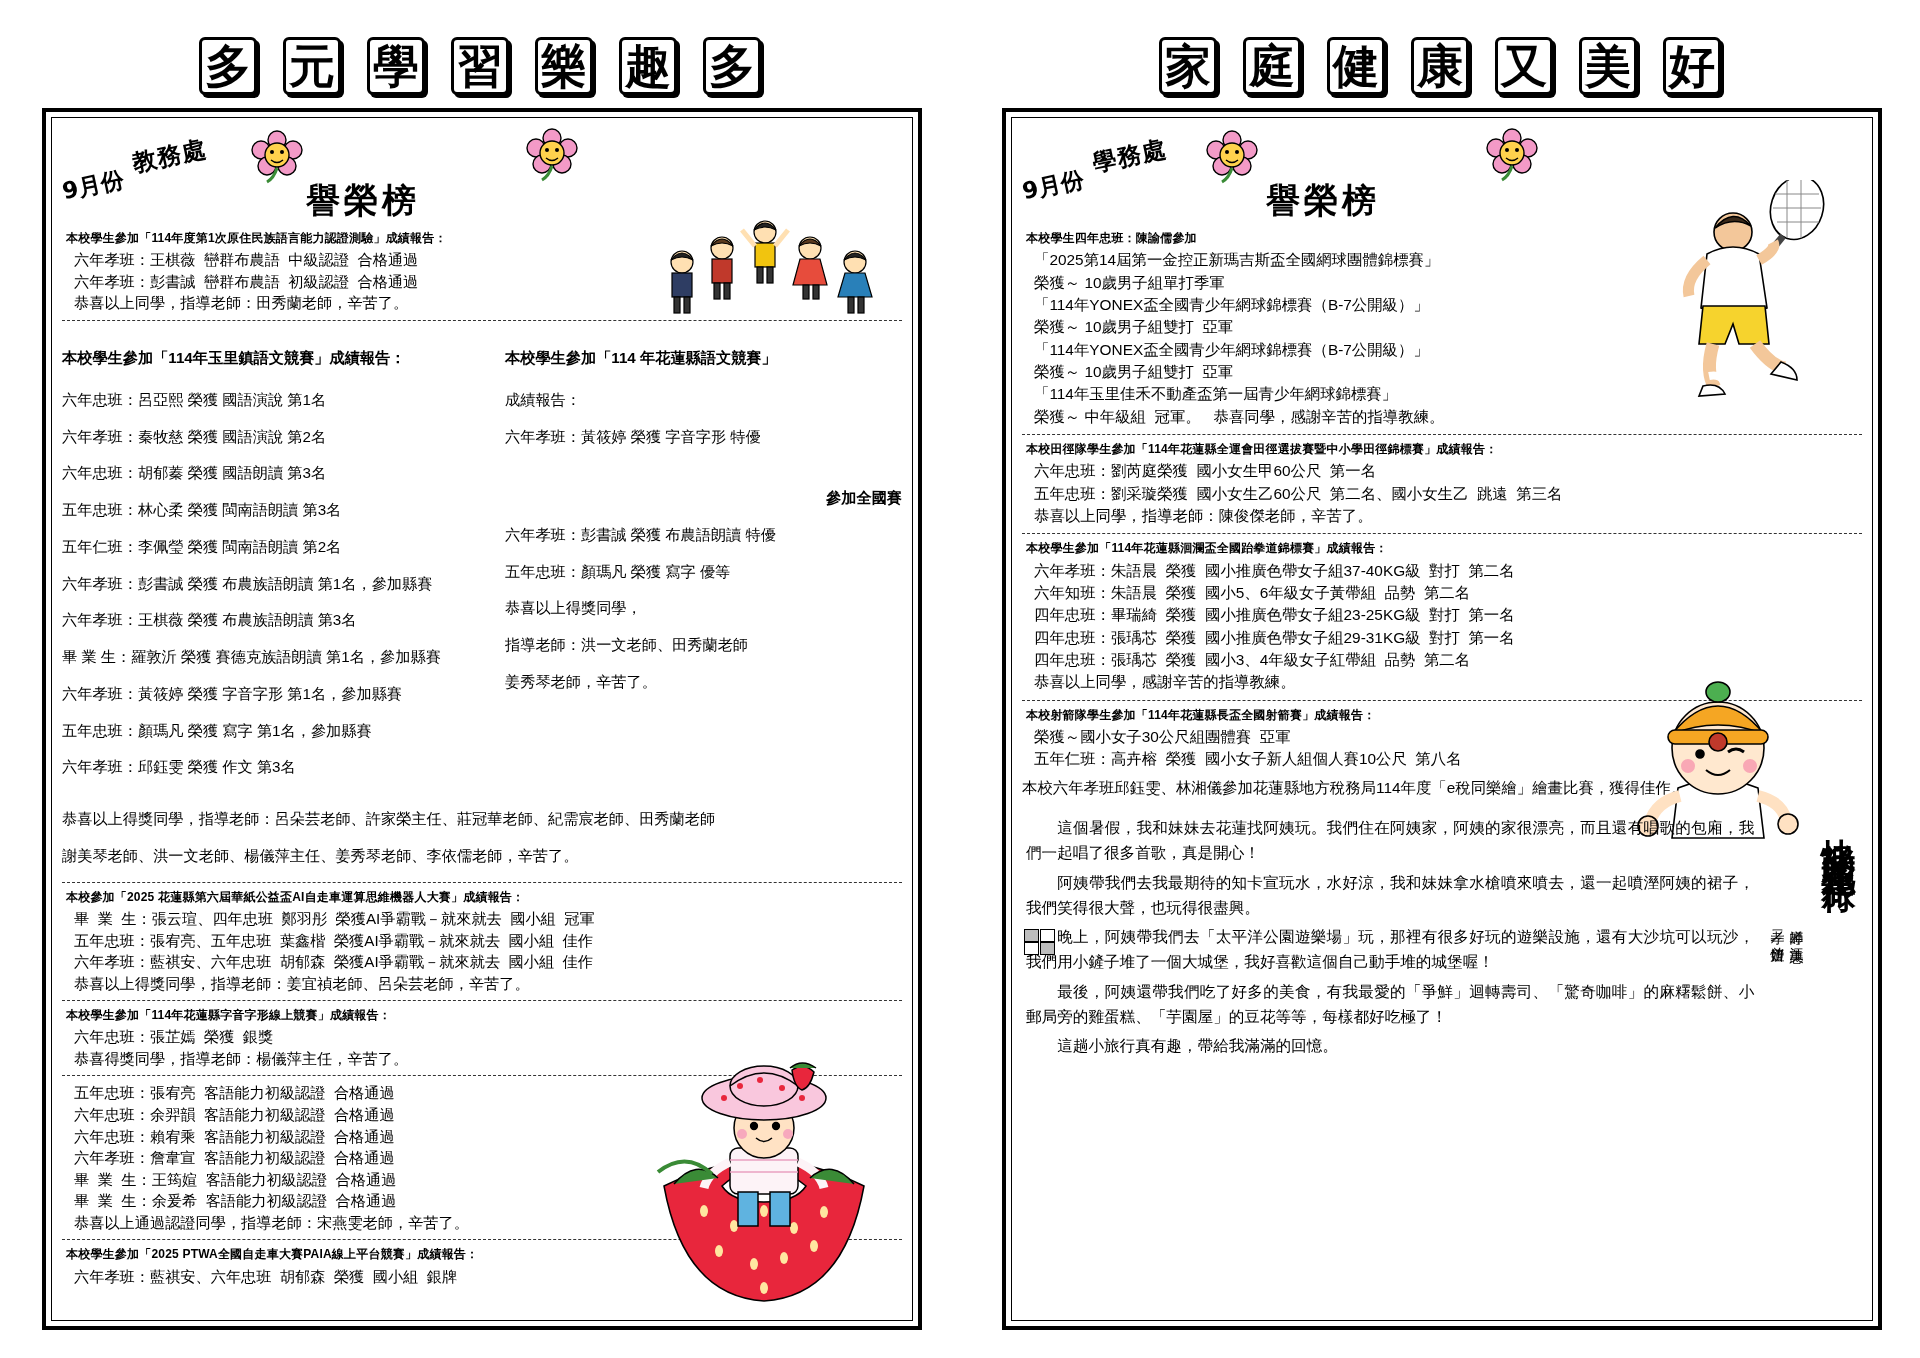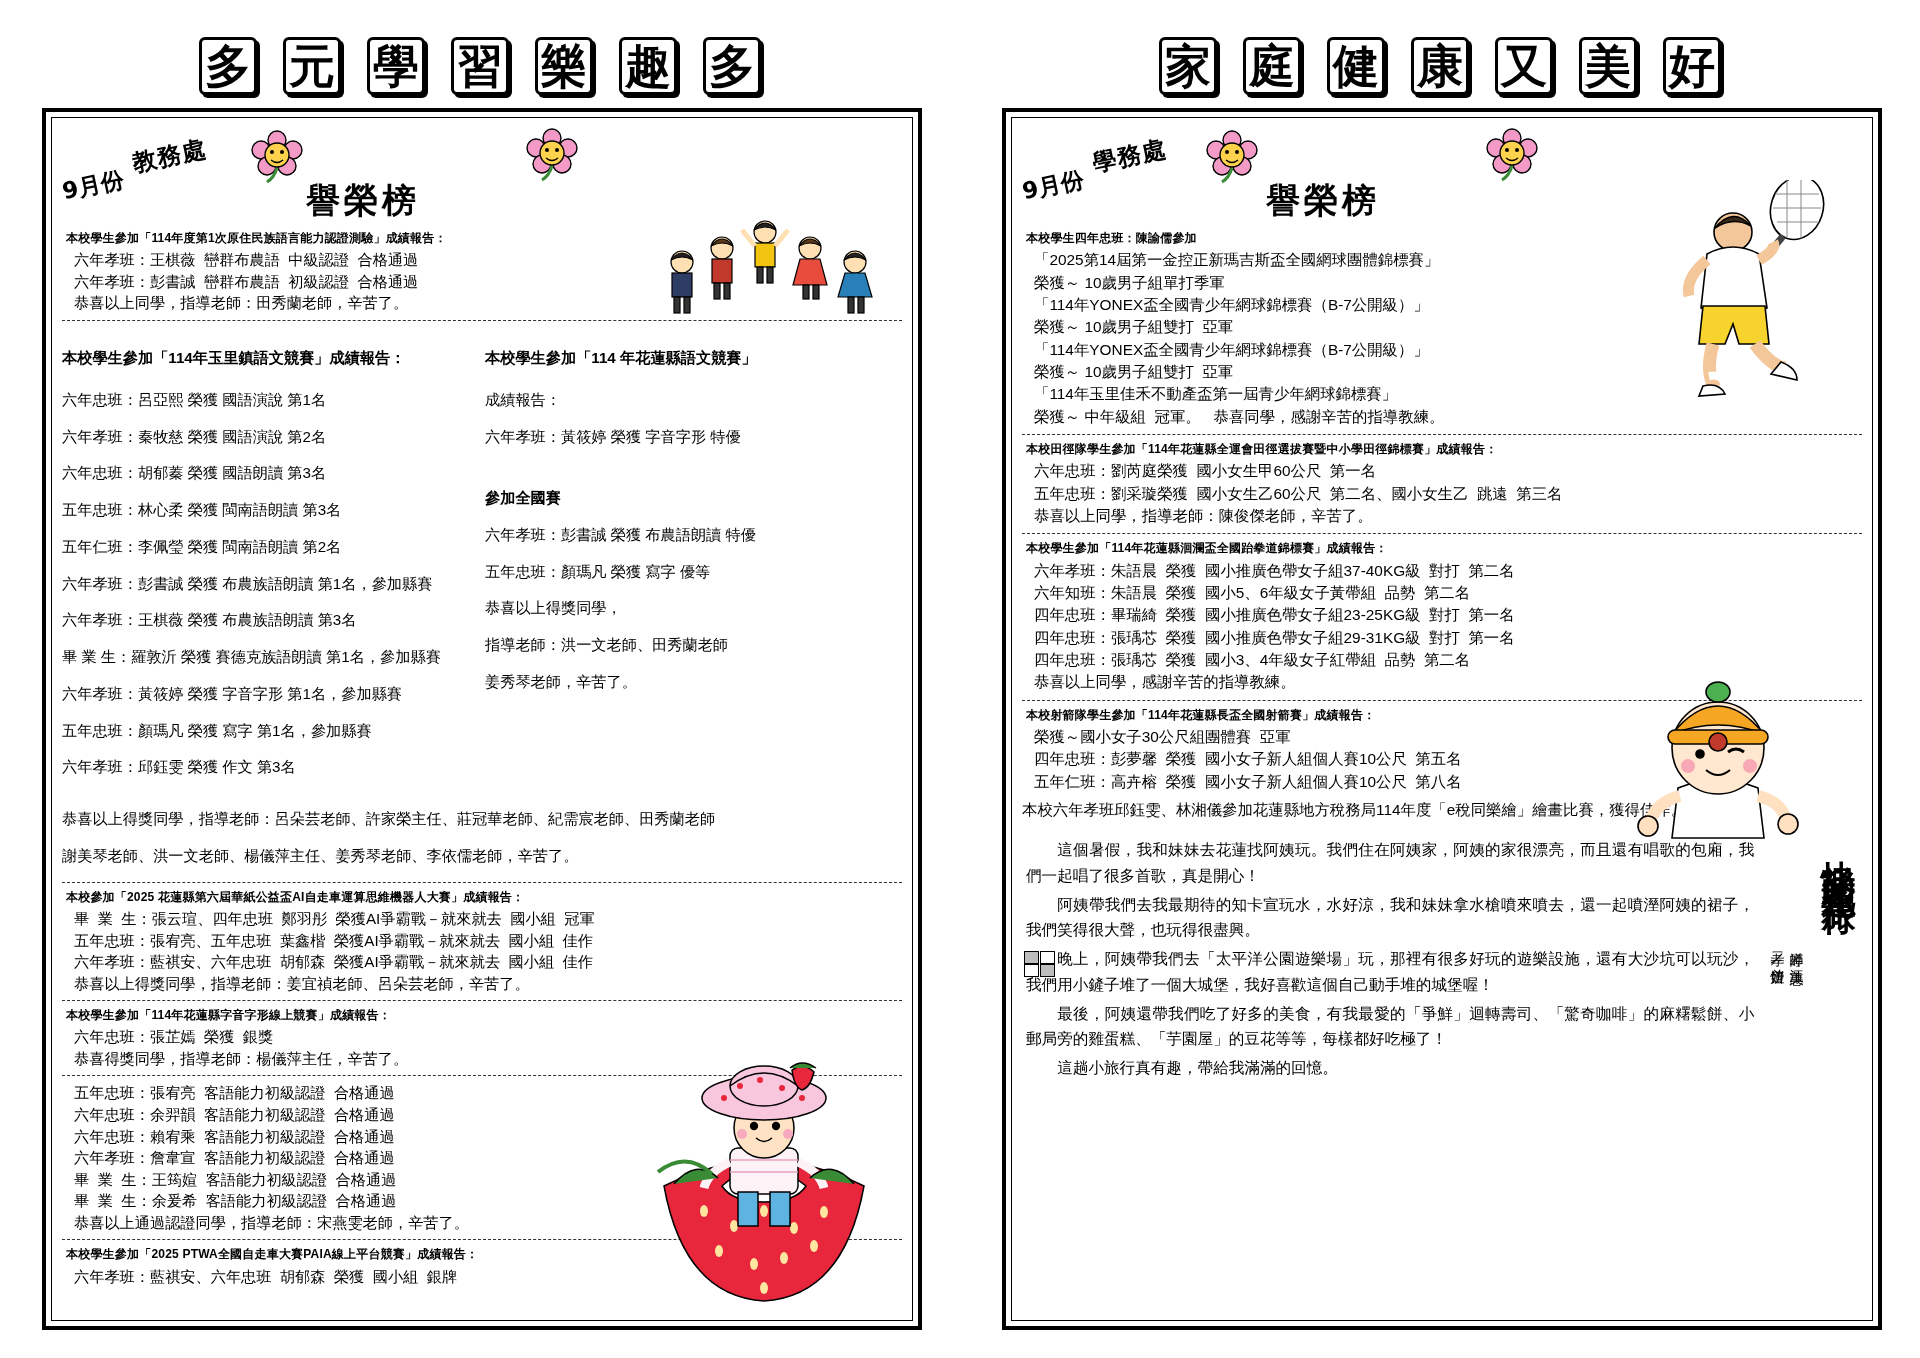--- a/index.html
+++ b/index.html
@@ -90,24 +90,24 @@
   .sec h4{
     margin:0 0 2px 4px;font-size:12px;font-weight:bold;
     letter-spacing:0.2px;
   }
   .sec p{margin:0;padding-left:12px;white-space:pre-wrap;}
   .dash{
     border-top:1px dashed #333;
     margin:6px 0 6px 0;
     height:0;
   }
-  .two{display:flex;gap:8px;}
+  .two{display:flex;gap:28px;}
   .two .lft{flex:0 0 415px;}
   .two .rgt{flex:1;}
-  .center{text-align:left;font-weight:bold;margin-top:40px;}
+  .center{text-align:right;font-weight:bold;margin-top:40px;}
   
   .rcol .body{font-size:15.4px;line-height:1.45;}
   
   .kids{position:absolute;right:8px;top:82px;width:250px;height:116px;}
   
   .berry{position:absolute;right:14px;bottom:10px;width:260px;height:270px;}
   
   .tennis{position:absolute;right:6px;top:58px;width:215px;height:230px;}
   
   .mascot{position:absolute;right:10px;top:548px;width:230px;height:185px;}
@@ -504,21 +504,20 @@
             <p>四年忠班：畢瑞綺  榮獲  國小推廣色帶女子組23-25KG級  對打  第一名</p>
             <p>四年忠班：張瑀芯  榮獲  國小推廣色帶女子組29-31KG級  對打  第一名</p>
             <p>四年忠班：張瑀芯  榮獲  國小3、4年級女子紅帶組  品勢  第二名</p>
             <p>恭喜以上同學，感謝辛苦的指導教練。</p>
           </div>
           <div class="dash"></div>
 
           <div class="sec">
             <h4>本校射箭隊學生參加「114年花蓮縣長盃全國射箭賽」成績報告：</h4>
             <p>榮獲～國小女子30公尺組團體賽  亞軍</p>
-            <p>四年忠班：彭夢馨  榮獲  國小女子新人組個人賽10公尺  第五名</p>
             <p>五年仁班：高卉榕  榮獲  國小女子新人組個人賽10公尺  第八名</p>
           </div>
 
           <div class="lastline">本校六年孝班邱鈺雯、林湘儀參加花蓮縣地方稅務局114年度「e稅同樂繪」繪畫比賽，獲得佳作。</div>
         </div>
 
         <span class="mascot">
           <svg viewBox="0 0 230 185" width="230" height="185">
             <g stroke="#000" stroke-width="1.6">
 

